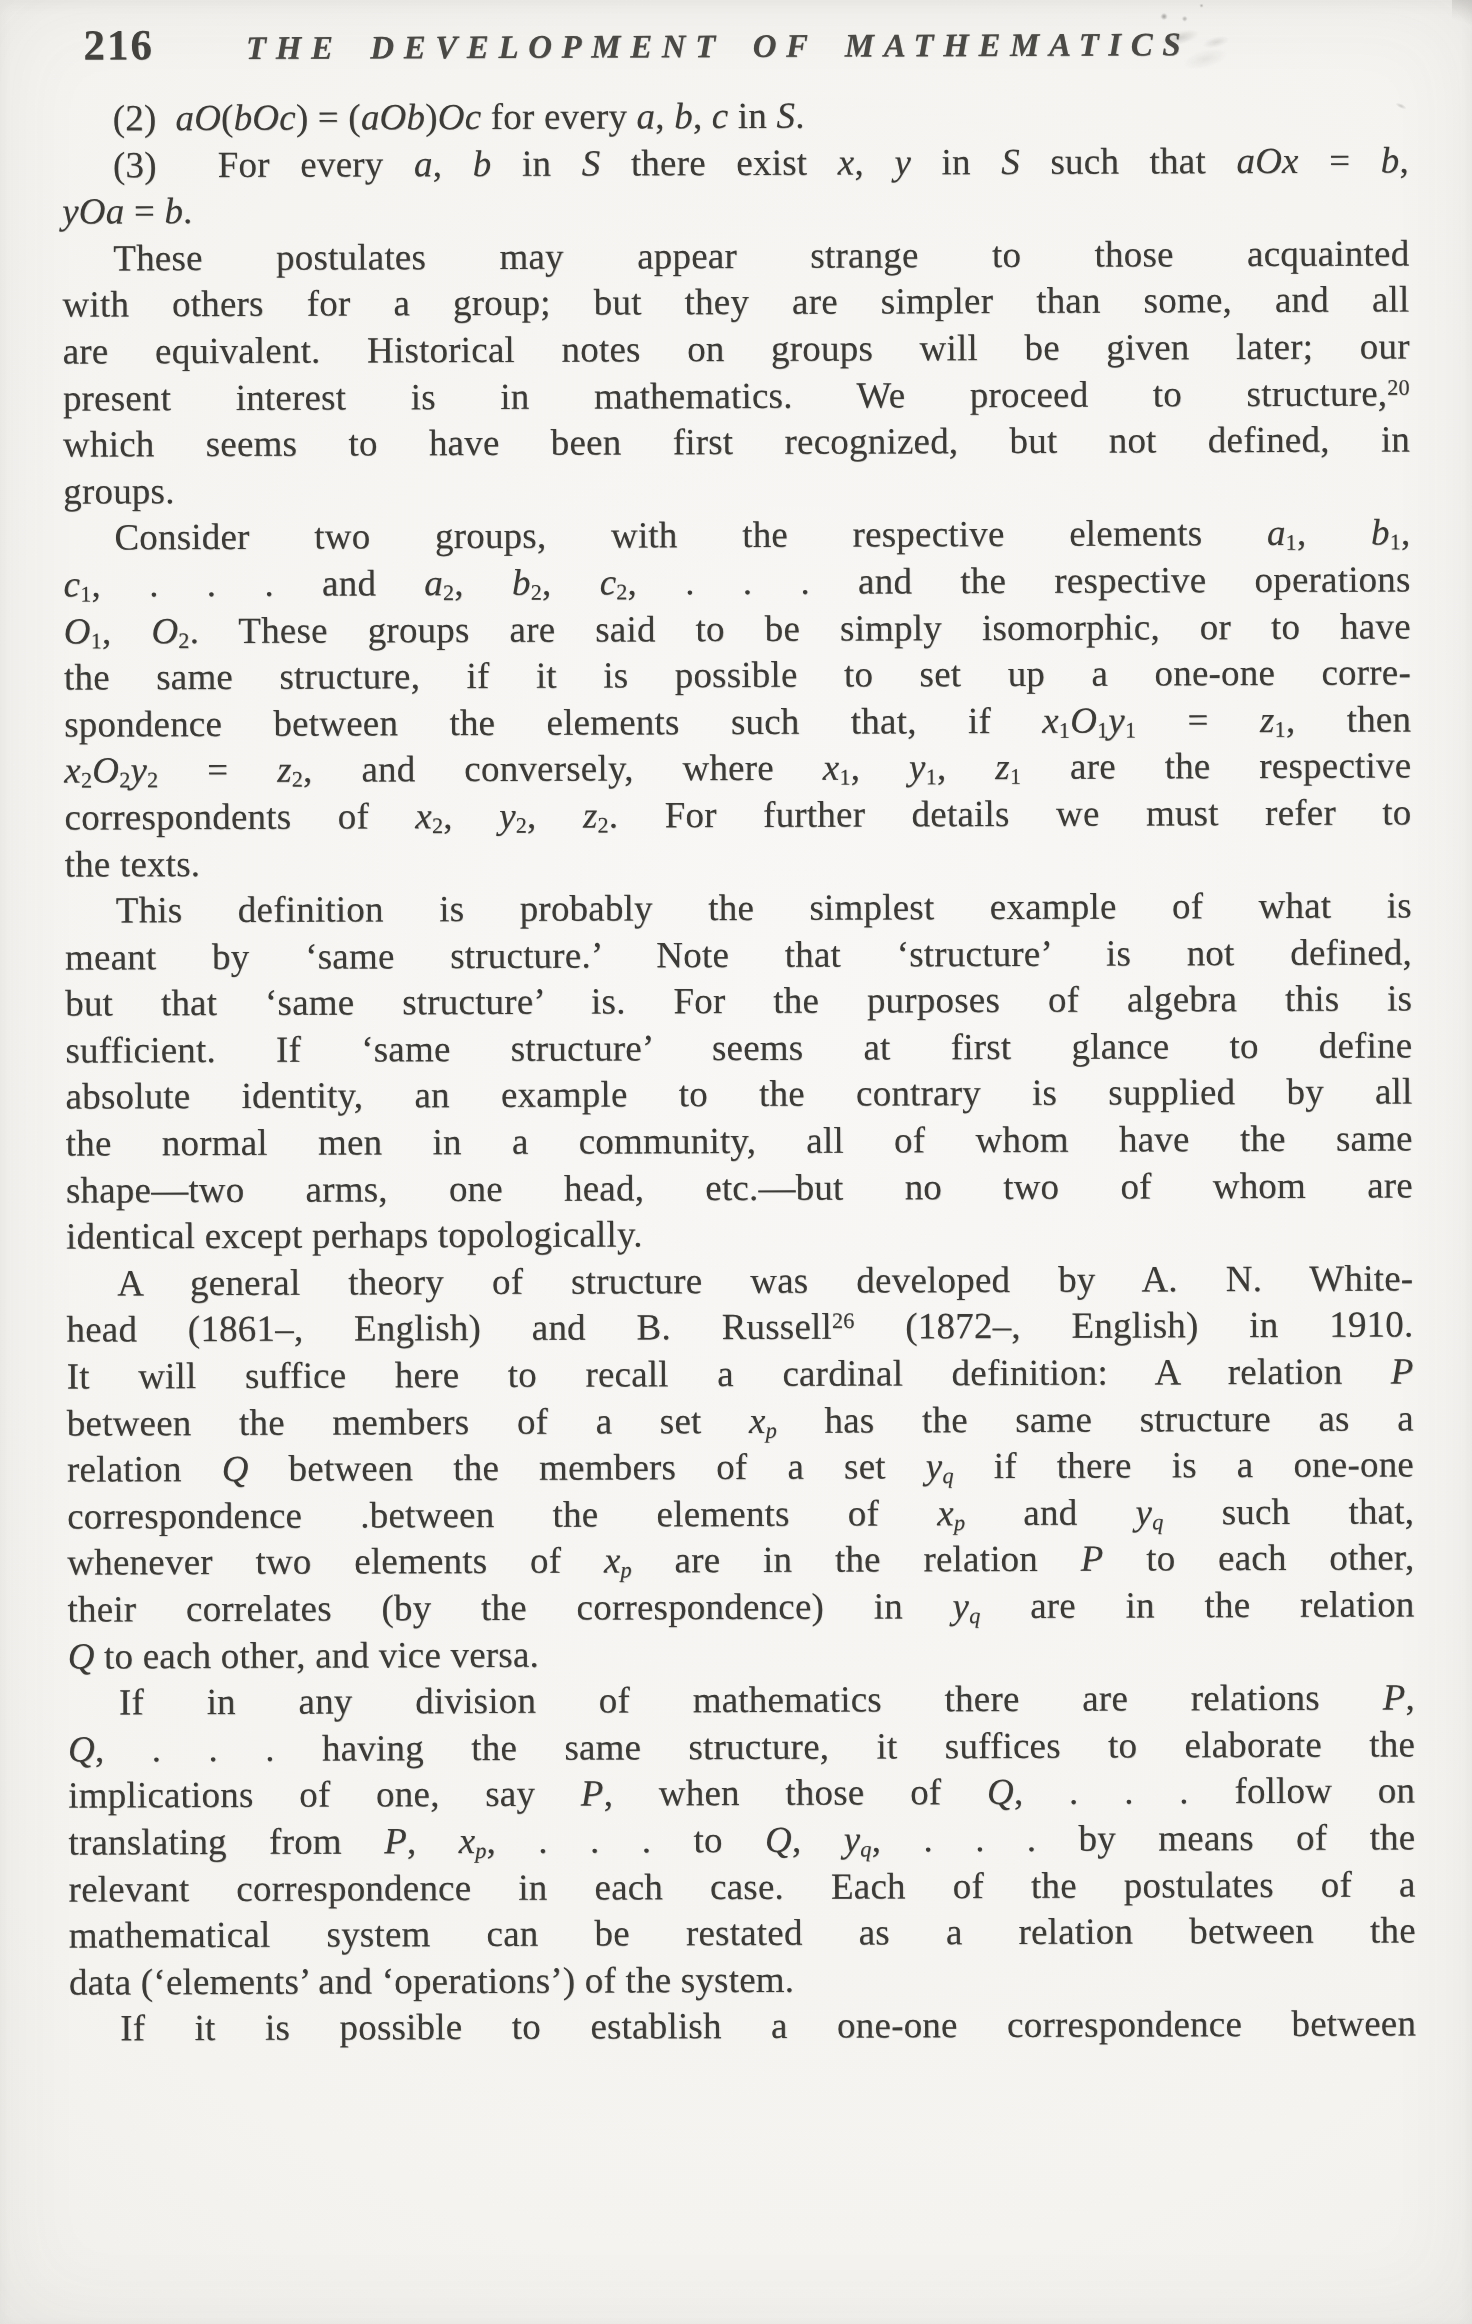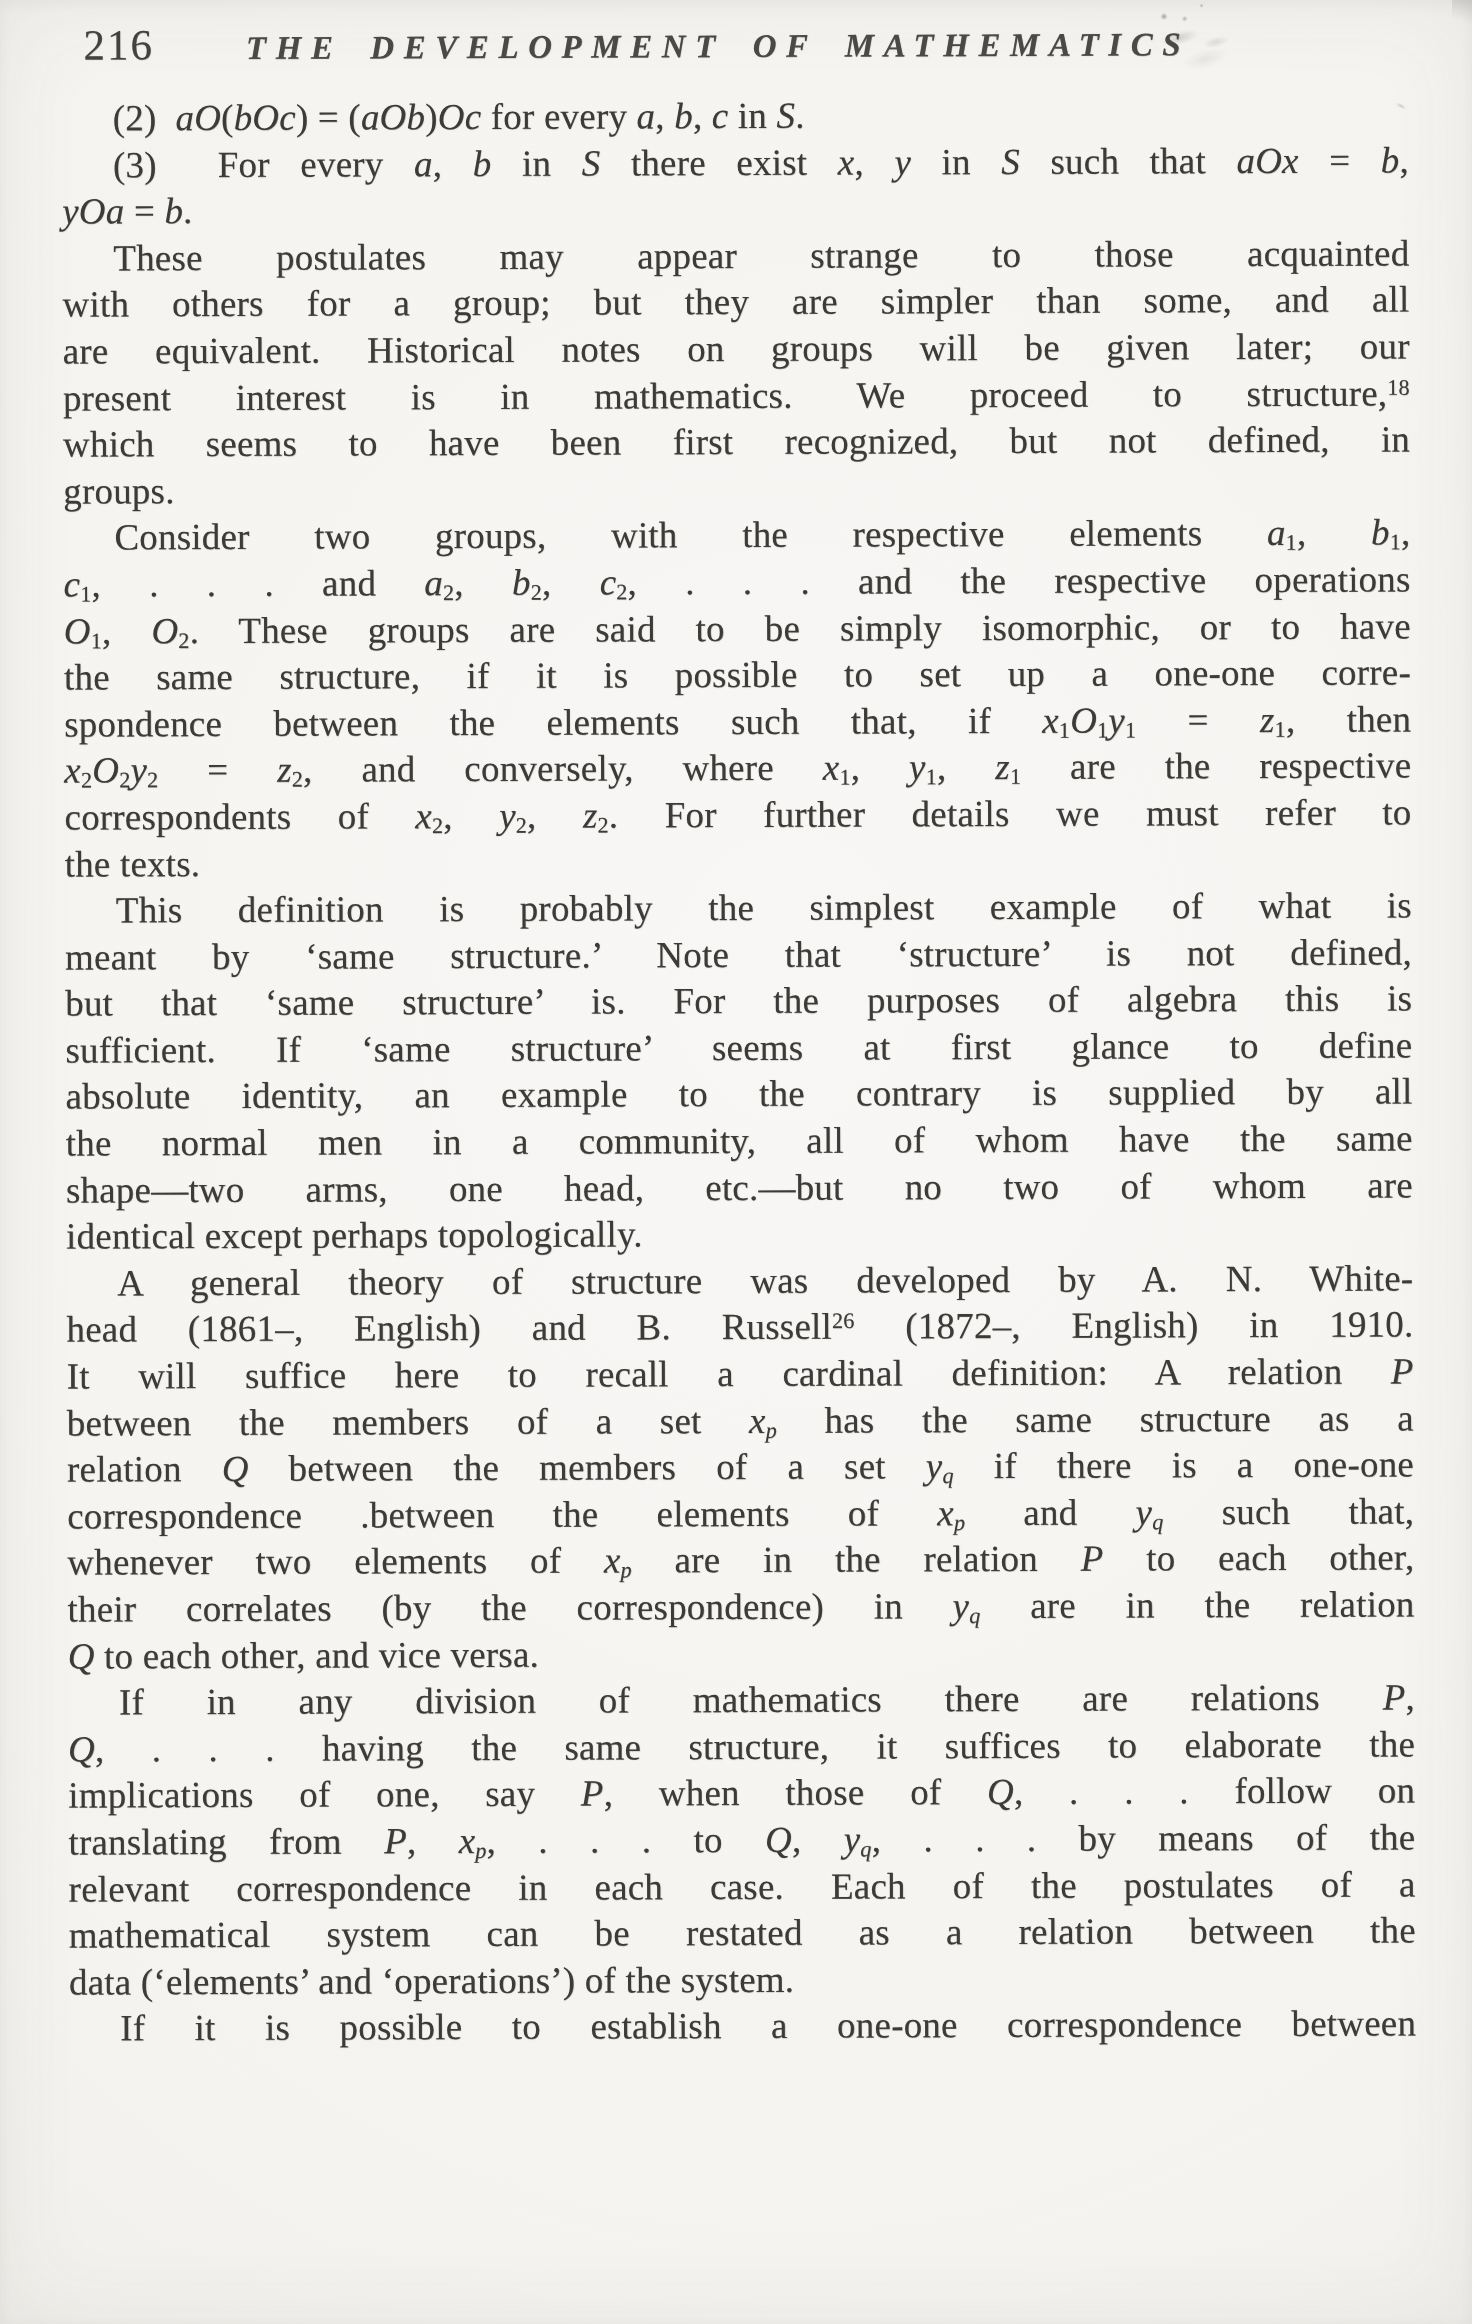--- a/index.html
+++ b/index.html
@@ -16,21 +16,21 @@
     position:absolute;inset:0;
     transform:rotate(-0.22deg);
     transform-origin:50% 30%;
     text-shadow:0.3px 0.4px 0.8px rgba(62,60,56,0.55);
   }
   .header{
     position:absolute;left:86px;top:18px;width:1250px;
     display:flex;align-items:baseline;
   }
   .pagenum{
-    font-size:43px;letter-spacing:2px;color:#43423f;
+    font-size:43px;letter-spacing:2px;color:#43423f;font-weight:bold;
   }
   .runtitle{
     margin-left:92px;
     font-style:italic;font-weight:bold;
     font-size:33px;letter-spacing:0.29em;word-spacing:0.30em;
     color:#4a4946;white-space:nowrap;
   }
   .text-block{
     position:absolute;left:64px;top:93px;width:1347px;
   }
@@ -80,21 +80,21 @@
       <span class="pagenum">216</span>
       <span class="runtitle">THE DEVELOPMENT OF MATHEMATICS</span>
     </div>
     <div class="text-block">
         <div class="line indent no-just">(2)&nbsp; <i>aO</i>(<i>bOc</i>) = (<i>aOb</i>)<i>Oc</i> for every <i>a</i>, <i>b</i>, <i>c</i> in <i>S</i>.</div>
         <div class="line indent">(3)&nbsp; For every <i>a</i>, <i>b</i> in <i>S</i> there exist <i>x</i>, <i>y</i> in <i>S</i> such that <i>aOx</i> = <i>b</i>,</div>
         <div class="line no-just"><i>yOa</i> = <i>b</i>.</div>
         <div class="line indent">These postulates may appear strange to those acquainted</div>
         <div class="line">with others for a group; but they are simpler than some, and all</div>
         <div class="line">are equivalent. Historical notes on groups will be given later; our</div>
-        <div class="line">present interest is in mathematics. We proceed to structure,<sup>18</sup></div>
+        <div class="line">present interest is in mathematics. We proceed to structure,<sup>20</sup></div>
         <div class="line">which seems to have been first recognized, but not defined, in</div>
         <div class="line no-just">groups.</div>
         <div class="line indent">Consider two groups, with the respective elements <i>a</i><sub>1</sub>, <i>b</i><sub>1</sub>,</div>
         <div class="line"><i>c</i><sub>1</sub>, .&nbsp;.&nbsp;. and <i>a</i><sub>2</sub>, <i>b</i><sub>2</sub>, <i>c</i><sub>2</sub>, .&nbsp;.&nbsp;. and the respective operations</div>
         <div class="line"><i>O</i><sub>1</sub>, <i>O</i><sub>2</sub>. These groups are said to be simply isomorphic, or to have</div>
         <div class="line">the same structure, if it is possible to set up a one-one corre-</div>
         <div class="line">spondence between the elements such that, if <i>x</i><sub>1</sub><i>O</i><sub>1</sub><i>y</i><sub>1</sub> = <i>z</i><sub>1</sub>, then</div>
         <div class="line"><i>x</i><sub>2</sub><i>O</i><sub>2</sub><i>y</i><sub>2</sub> = <i>z</i><sub>2</sub>, and conversely, where <i>x</i><sub>1</sub>, <i>y</i><sub>1</sub>, <i>z</i><sub>1</sub> are the respective</div>
         <div class="line">correspondents of <i>x</i><sub>2</sub>, <i>y</i><sub>2</sub>, <i>z</i><sub>2</sub>. For further details we must refer to</div>
         <div class="line no-just">the texts.</div>

